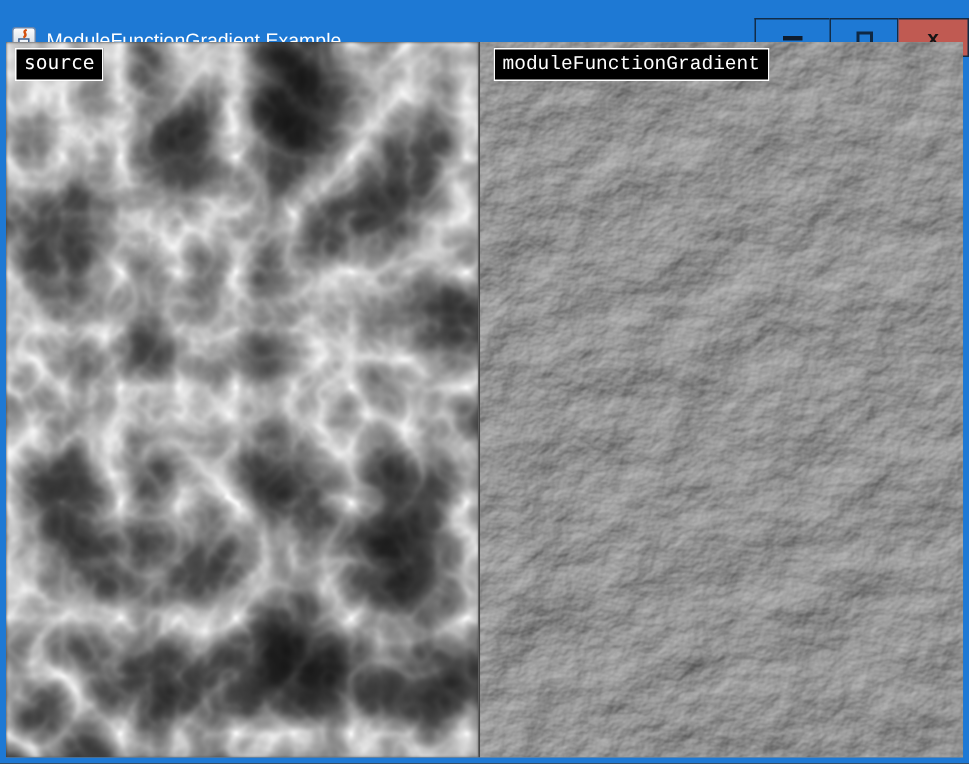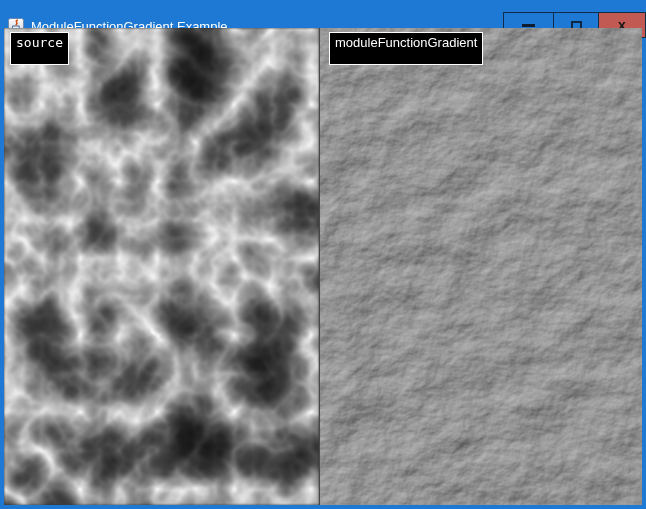--- a/index.html
+++ b/index.html
@@ -86,28 +86,28 @@
   .panel.left  { width: 315px; }
   .panel.right { width: 323px; border-left: 1px solid #474747; }
   .panel svg.texture { display: block; width: 100%; height: 100%; }
 
   .img-label {
     position: absolute;
     top: 4px;
     background: #000000;
     color: #ffffff;
     border: 1px solid #ffffff;
-    padding: 2px 5px 14px 5px;
+    padding: 2px 5px 3px 5px;
     font-size: 13px;
     line-height: 15px;
     white-space: nowrap;
     user-select: none;
   }
   .panel.left  .img-label { left: 6px; font-family: "DejaVu Sans Mono", monospace; }
-  .panel.right .img-label { left: 9px; font-family: Liberation Sans, sans-serif; }
+  .panel.right .img-label { left: 9px; font-family: Liberation Mono, monospace; }
 </style>
 </head>
 <body>
 
 <div class="window">
 
   <div class="titlebar">
     <div class="app-icon">
       <svg width="16" height="16" viewBox="0 0 16 16">
         <defs>

